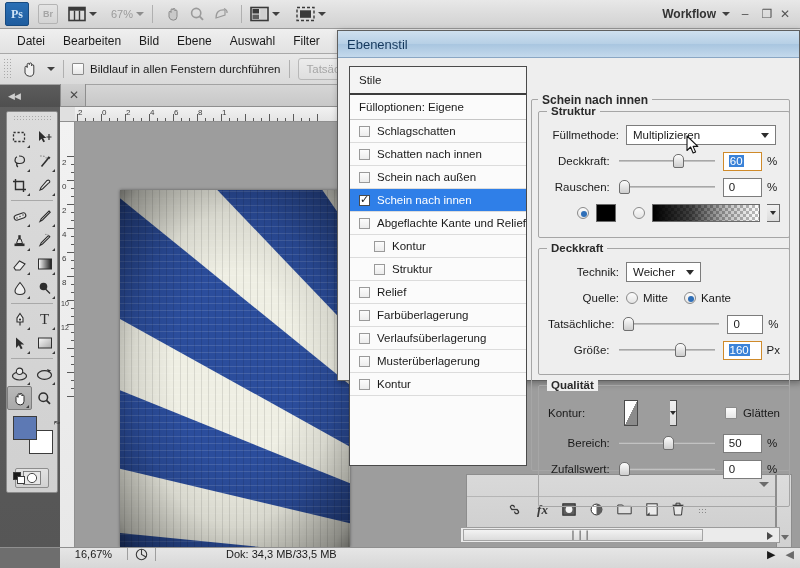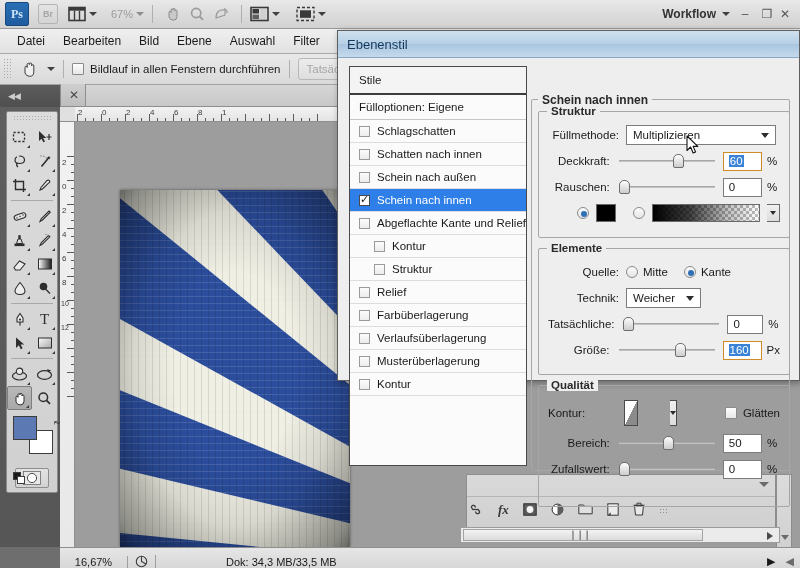--- a/index.html
+++ b/index.html
@@ -158,32 +158,32 @@
 
   
   .layerspanel {
     position:absolute; left:466px; top:474px; width:310px; height:62px;
     background:linear-gradient(to bottom,#d9d9d9,#cfcfcf);
     border:1px solid #8d8d8d;
   }
   .lp-row1 { height:22px; border-bottom:1px solid #b5b5b5; position:relative; }
   .lp-arrow { position:absolute; right:6px; top:7px; width:0;height:0;
      border-left:5px solid transparent;border-right:5px solid transparent;border-top:5px solid #6b6b6b;}
-  .lp-icons { display:flex; align-items:center; justify-content:flex-start; gap:14px; padding:5px 28px 0 0; color:#3a3a3a; }
+  .lp-icons { display:flex; align-items:center; justify-content:center; gap:14px; padding:5px 28px 0 0; color:#3a3a3a; }
   .panelscroll {
     position:absolute; left:776px; top:474px; width:16px; height:80px;
     background:linear-gradient(to bottom,#dcdcdc,#d0d0d0); border:1px solid #8d8d8d;
   }
 
   
   .statusbar {
     position:absolute; left:0; top:547px; width:800px; height:21px;
     background:linear-gradient(to bottom,#e6e6e6,#d7d7d7);
     border-top:1px solid #8f8f8f;
-    display:flex; align-items:flex-end; font-size:11px;
+    display:flex; align-items:flex-start; font-size:11px;
   }
   .sb-dark { width:60px; height:21px; background:#6e6e6e; }
   .sb-zoom { width:68px; text-align:center; border-right:1px solid #9e9e9e; }
   .sb-prev { width:28px; display:flex; align-items:center; justify-content:center; border-right:1px solid #9e9e9e;}
   .sb-dok { padding-left:70px; }
   .sb-play { margin-left:auto; padding-right:6px; display:flex; align-items:center; gap:10px;}
   .hscrollbar {
     position:absolute; left:460px; top:527px; width:320px; height:16px;
     background:#ebebeb; border:1px solid #9c9c9c;
   }
@@ -922,36 +922,36 @@
             <span class="gradchk"></span>
             <span class="gradfade"></span>
           </span>
           <span class="graddrop">
             <span style="width:0;height:0;border-left:3.5px solid transparent;border-right:3.5px solid transparent;border-top:4px solid #2c2c2c;display:block;"></span>
           </span>
         </div>
       </div>
 
       <div class="grp">
-        <span class="glabel">Elemente</span>
+        <span class="glabel">Deckkraft</span>
+
+        <div class="ctrlrow">
+          <span class="clab">Technik:</span>
+          <div class="combo" style="width:75px;">
+            <span class="cv">Weicher</span>
+            <span class="carr"></span>
+          </div>
+        </div>
 
         <div class="ctrlrow">
           <span class="clab">Quelle:</span>
           <span class="radio"></span>
           <span style="margin-left:5px;font-size:11.5px;">Mitte</span>
           <span class="radio on" style="margin-left:16px;"></span>
           <span style="margin-left:5px;font-size:11.5px;">Kante</span>
-        </div>
-
-        <div class="ctrlrow">
-          <span class="clab">Technik:</span>
-          <div class="combo" style="width:75px;">
-            <span class="cv">Weicher</span>
-            <span class="carr"></span>
-          </div>
         </div>
 
         <div class="ctrlrow">
           <span class="clab">Tatsächliche:</span>
           <div class="slider" style="width:96px;flex:none;">
             <div class="strack"></div>
             <div class="sthumb" style="left:0px;"></div>
           </div>
           <div class="numbox">
             <span>0</span>

